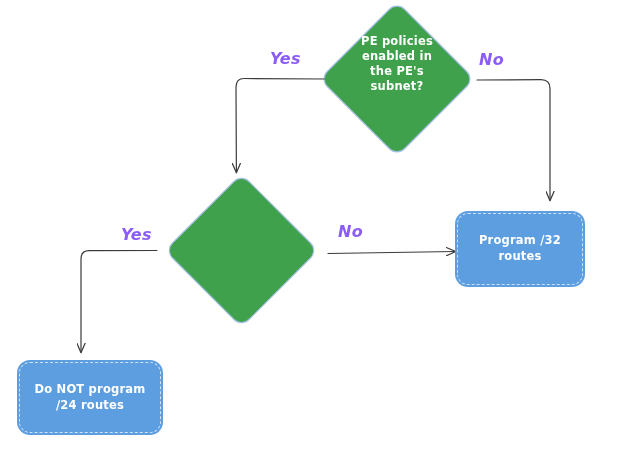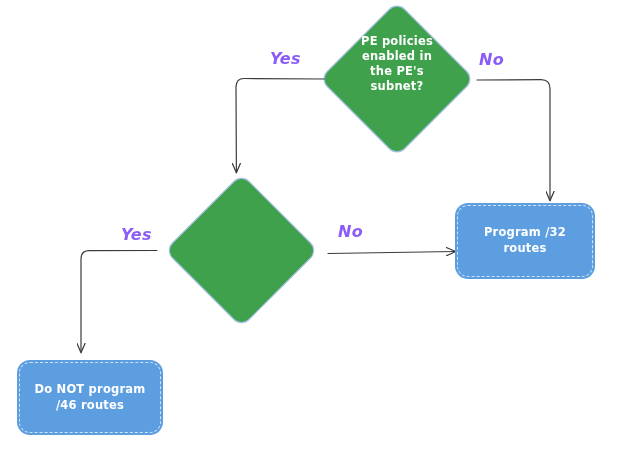--- a/index.html
+++ b/index.html
@@ -116,28 +116,28 @@
   </svg>
 
   <div class="diamond" style="left:343px; top:25px; width:108px; height:108px;"></div>
   <div class="diamond-label" style="left:331px; top:21px; width:132px; height:86px;">PE policies
 enabled in
 the PE's
 subnet?</div>
 
   <div class="diamond" style="left:188px; top:197px; width:107px; height:107px;"></div>
 
-  <div class="box" style="left:455px; top:203px; width:140px; height:76px;">
+  <div class="box" style="left:455px; top:211px; width:130px; height:76px;">
     <span class="box-label">Program /32
 routes</span>
   </div>
 
   <div class="box" style="left:17px; top:360px; width:146px; height:75px;">
     <span class="box-label">Do NOT program
-/46 routes</span>
+/24 routes</span>
   </div>
 
   <div class="edge-label" style="left:270px; top:49px;">Yes</div>
 
   <div class="edge-label" style="left:479px; top:50px;">No</div>
 
   <div class="edge-label" style="left:121px; top:225px;">Yes</div>
 
   <div class="edge-label" style="left:338px; top:222px;">No</div>
 

